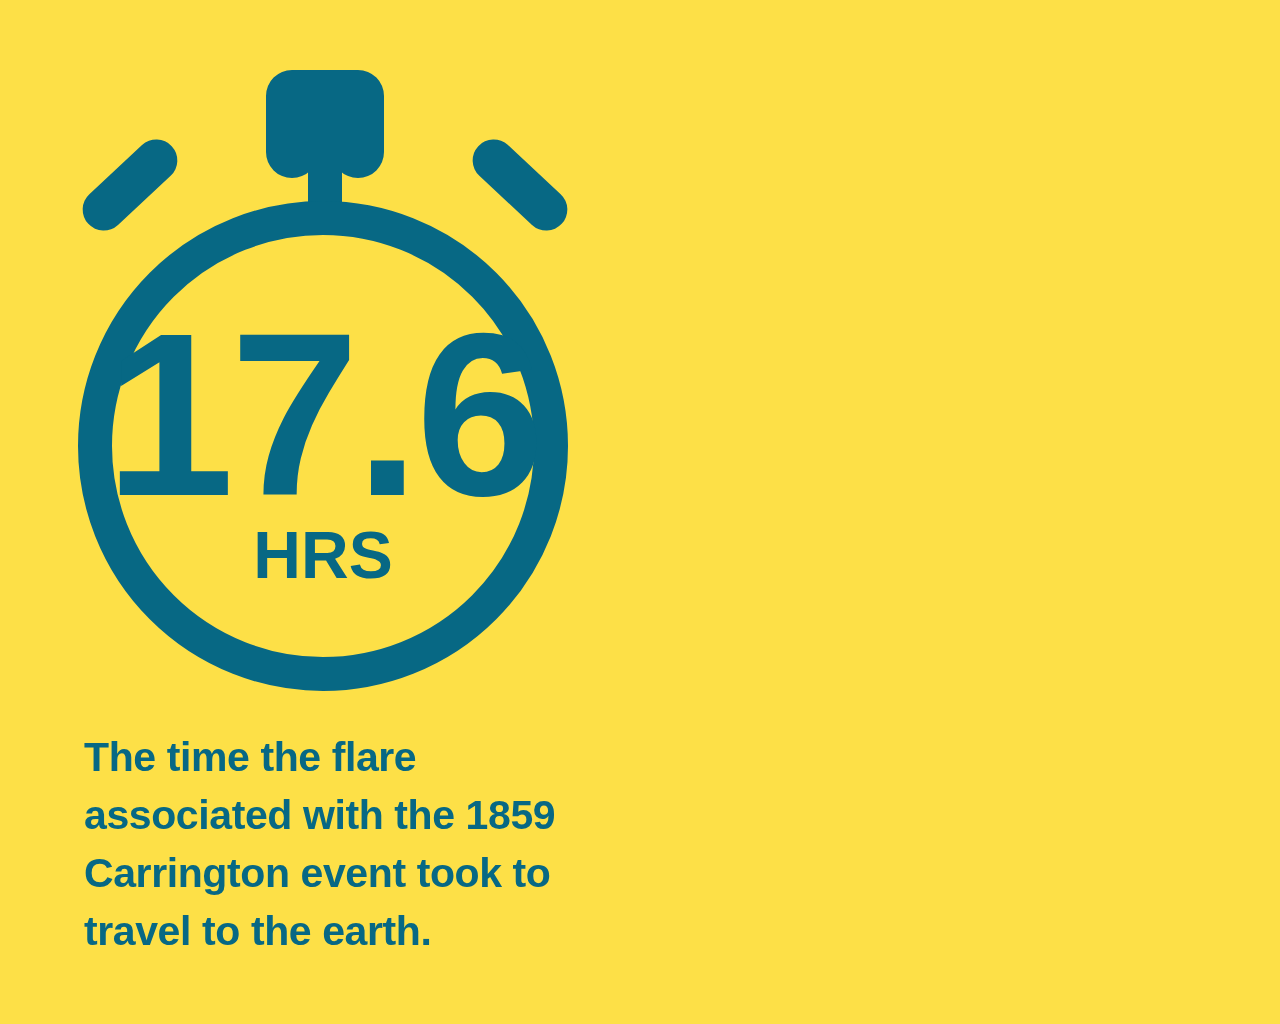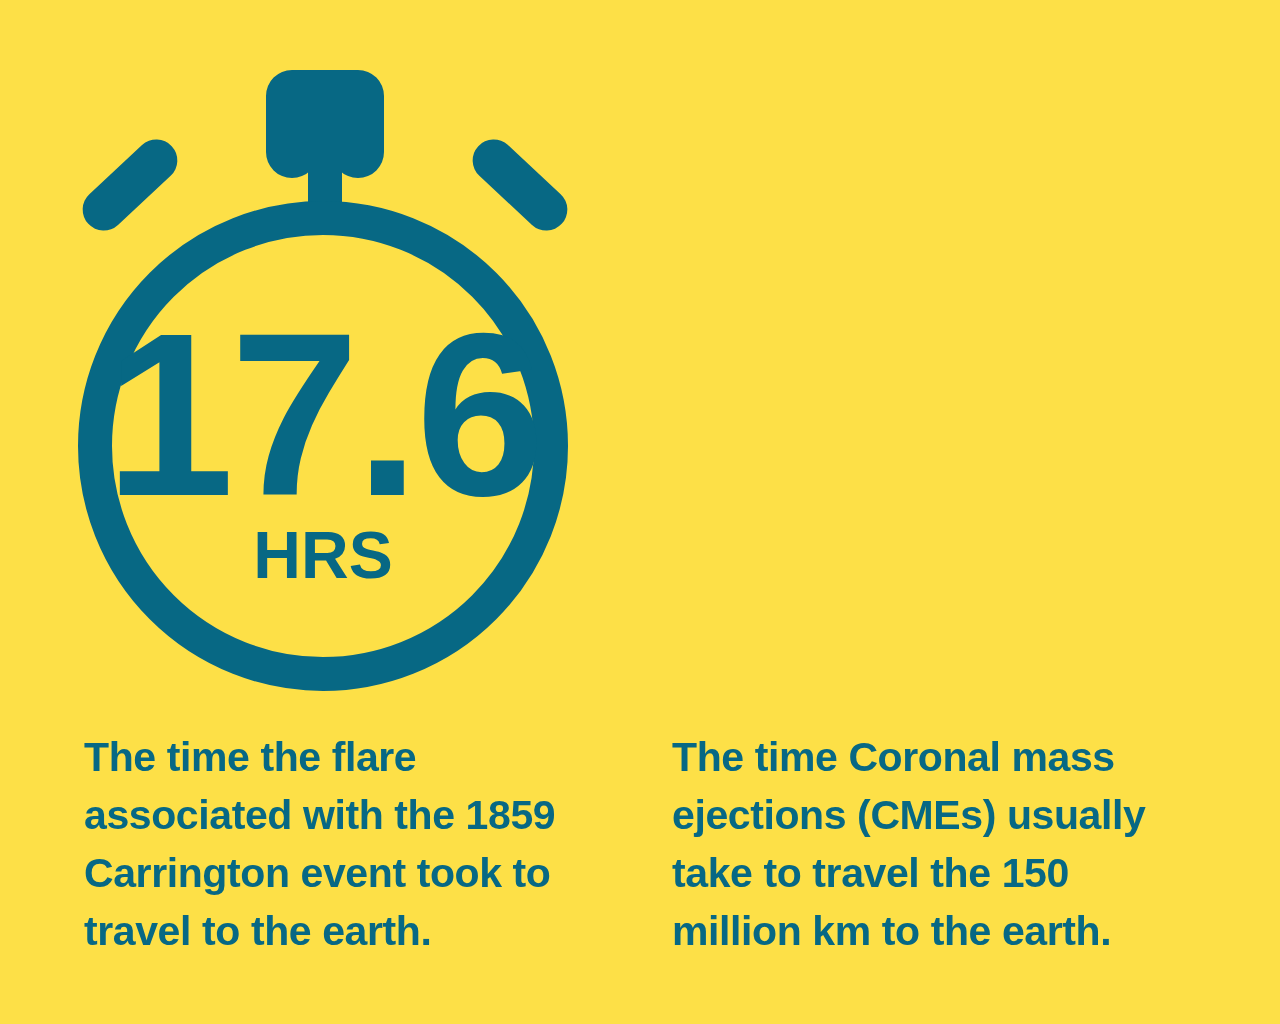--- a/index.html
+++ b/index.html
@@ -143,20 +143,16 @@
 
       <div class="caption">The time the flare
 associated with the 1859
 Carrington event took to
 travel to the earth.</div>
     </div>
 
     <div class="stat-card stat-card--calendar">
 
 
-      <div class="caption">The time Coronal mass
-ejections (CMEs) usually
-take to travel the 150
-million km to the earth.</div>
     </div>
 
   </div>
 </div>
 
 </body></html>

